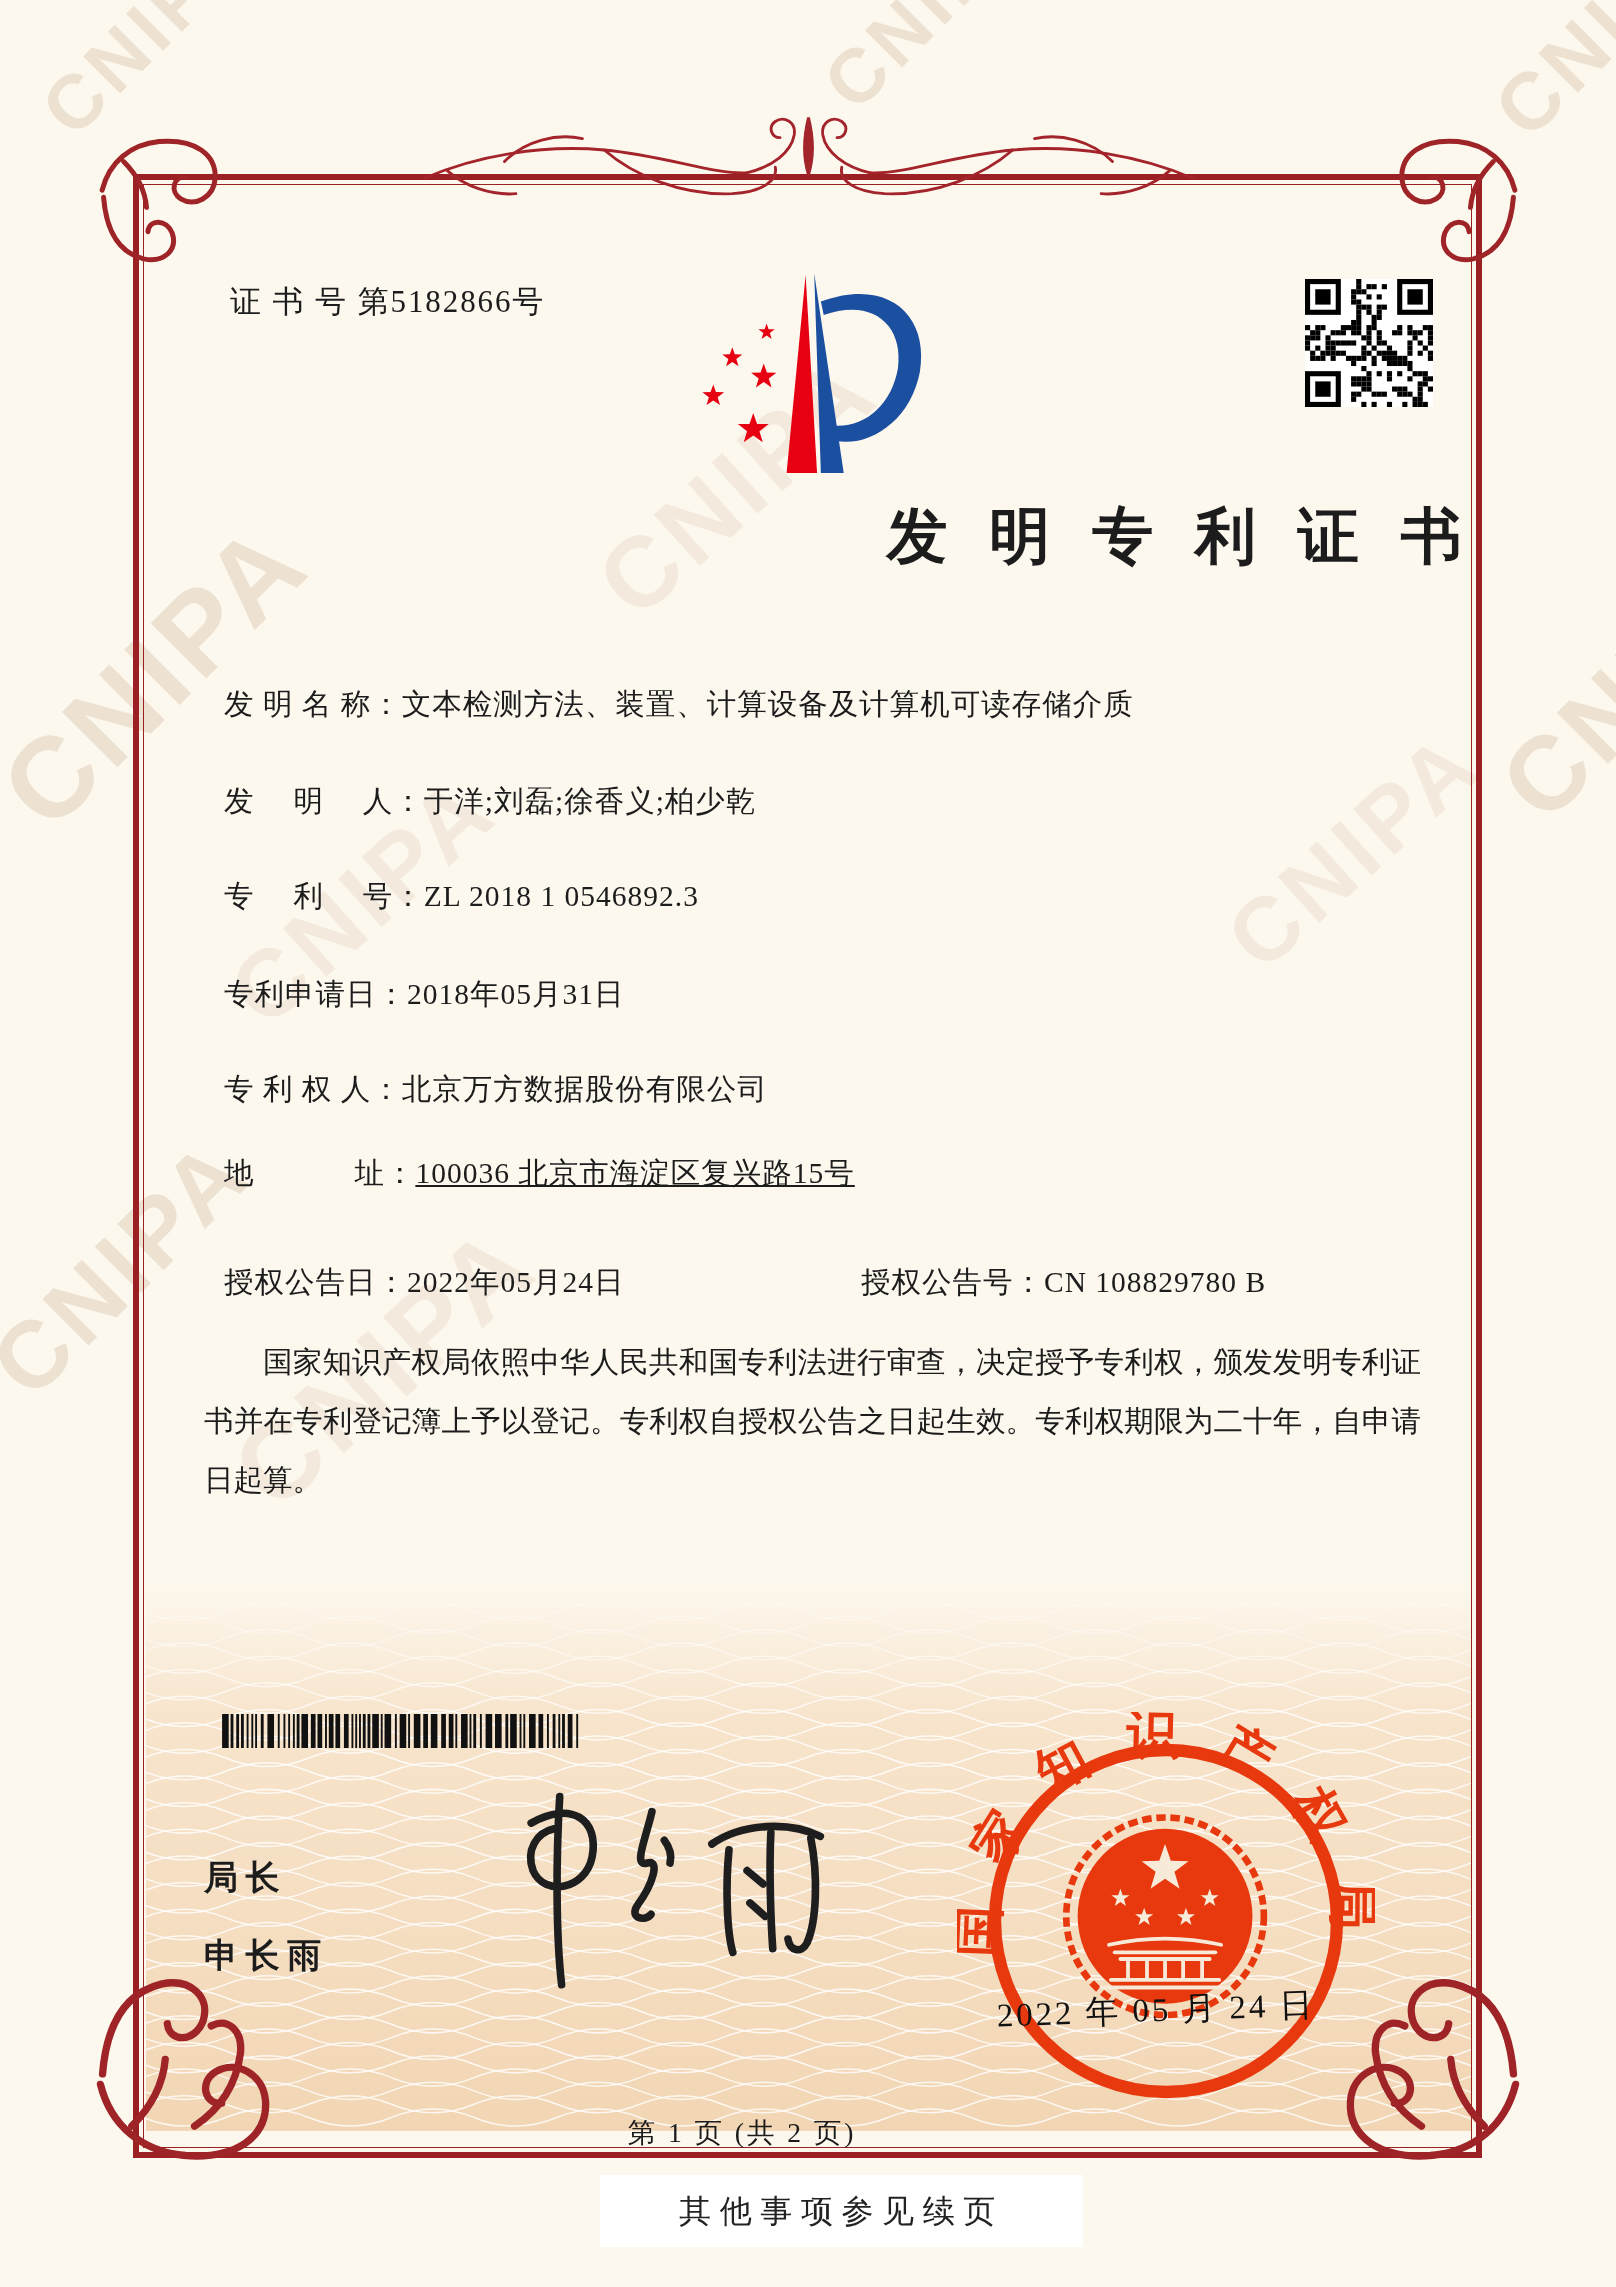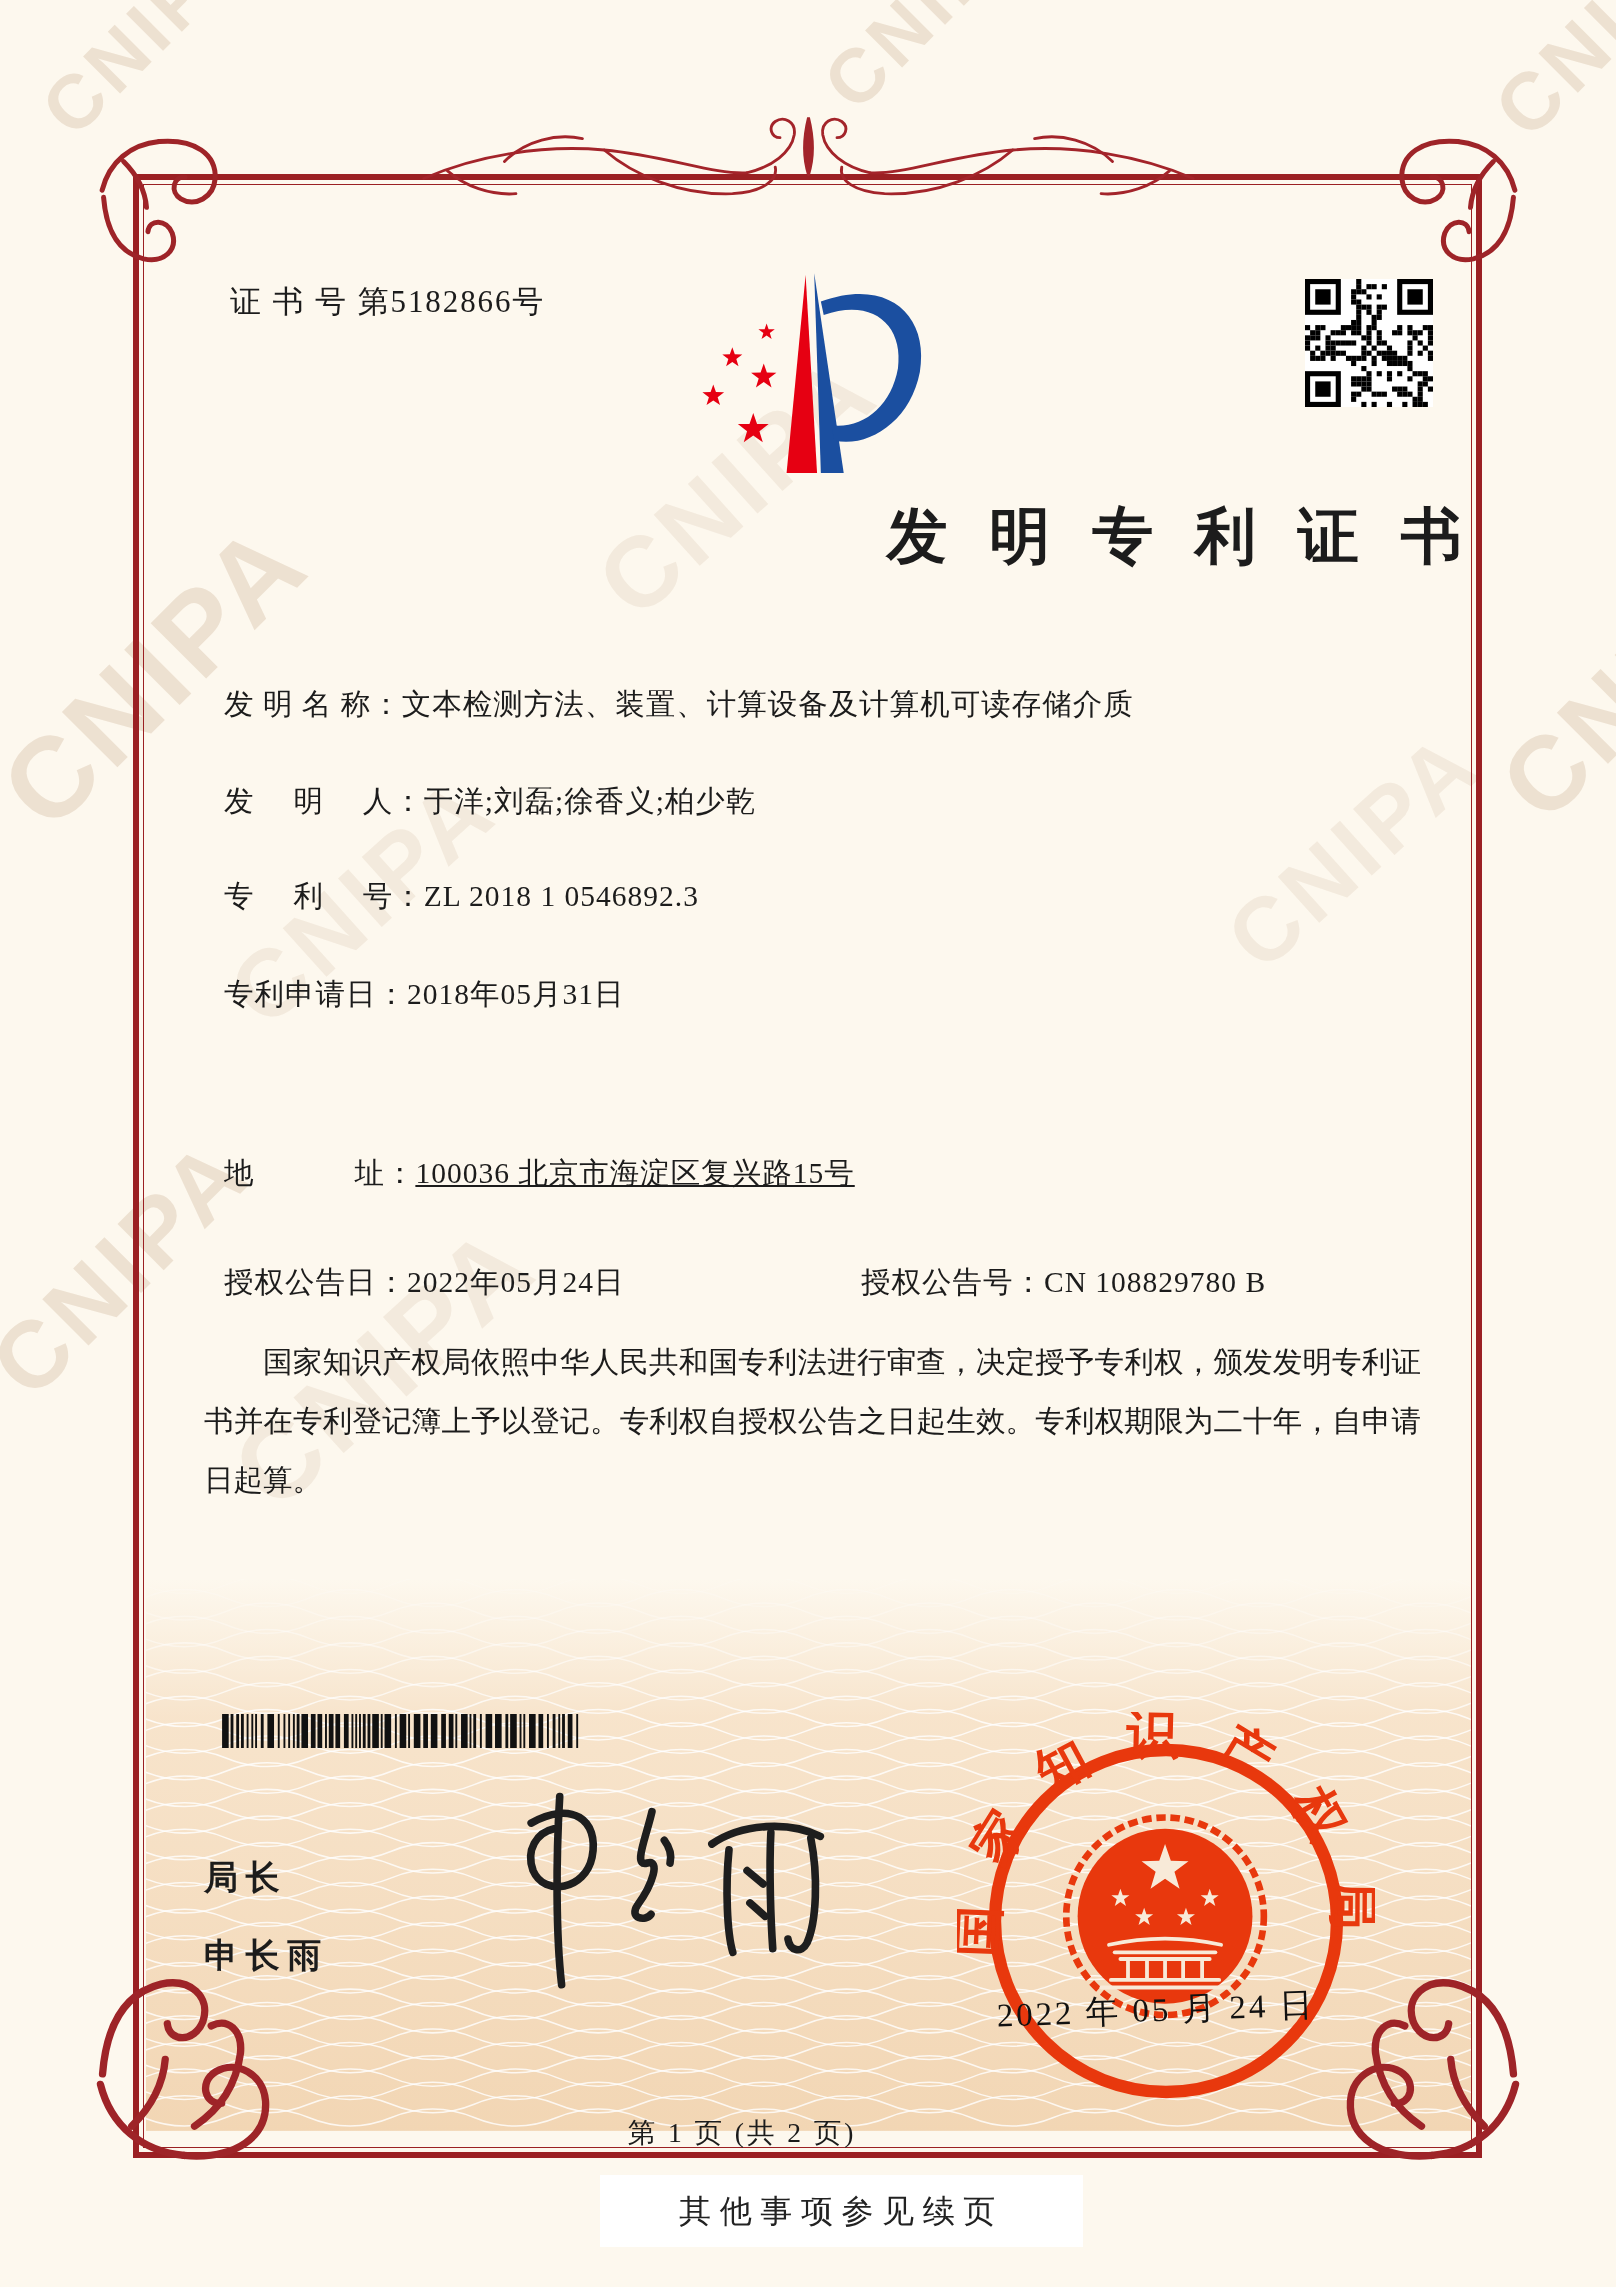--- a/index.html
+++ b/index.html
@@ -362,20 +362,21 @@
       <rect x="5.4" y="102.60000000000001" width="27" height="27" fill="#fff"></rect>
       <rect x="10.8" y="108" width="16.200000000000003" height="16.200000000000003" fill="#000"></rect>
     </svg>
 
   <div class="abs title">发 明 专 利 证 书</div>
 
   <div class="abs frow" style="top:685px;"><span class="lab">发 明 名 称：</span><span>文本检测方法、装置、计算设备及计算机可读存储介质</span></div>
   <div class="abs frow" style="top:782px;"><span class="lab">发　 明　 人：</span><span>于洋;刘磊;徐香义;柏少乾</span></div>
   <div class="abs frow" style="top:877px;"><span class="lab">专　 利　 号：</span><span>ZL 2018 1 0546892.3</span></div>
   <div class="abs frow" style="top:975px;"><span class="lab">专利申请日：</span><span>2018年05月31日</span></div>
+  <div class="abs frow" style="top:1070px;"><span class="lab">专 利 权 人：</span><span>北京万方数据股份有限公司</span></div>
   <div class="abs frow" style="top:1154px;text-decoration:underline;"><span class="lab">地　　　 址：</span><span>100036 北京市海淀区复兴路15号</span></div>
 
   <div class="abs frow" style="top:1263px;"><span class="lab">授权公告日：</span><span>2022年05月24日</span></div>
   <div class="abs frow grant-right" style="top:1263px;"><span class="lab">授权公告号：</span><span>CN 108829780 B</span></div>
 
   <div class="abs paras">
     <p>国家知识产权局依照中华人民共和国专利法进行审查，决定授予专利权，颁发发明专利证书并在专利登记簿上予以登记。专利权自授权公告之日起生效。专利权期限为二十年，自申请日起算。</p>
   </div>
 
   <svg class="abs barcode" id="barcode" viewBox="0 0 385 36">

